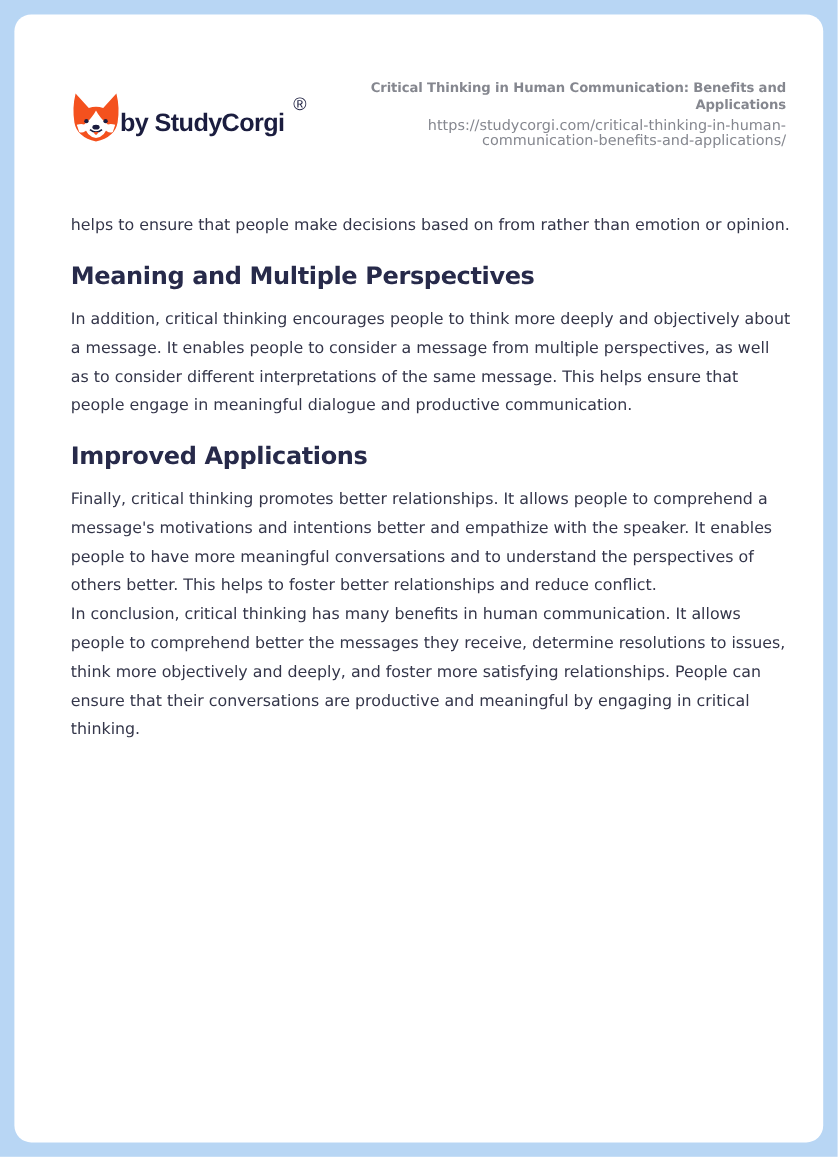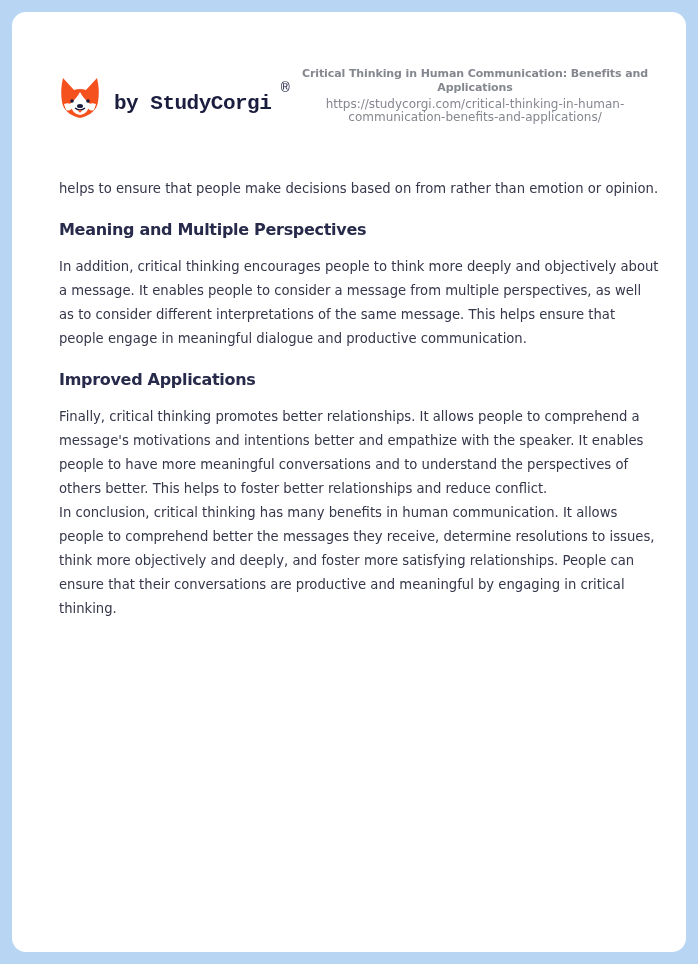--- a/index.html
+++ b/index.html
@@ -34,43 +34,42 @@
       position: absolute;
       left: 48px;
       top: 64px;
       display: flex;
       align-items: center;
     }
     .logo svg {
       display: block;
     }
     .logo-text {
-      margin-left: 14px;
       margin-top: 10px;
-      font-family: Liberation Mono, monospace;
+      font-family: Liberation Sans, sans-serif;
       font-weight: bold;
       font-size: 21px;
       color: #1b1d3f;
       letter-spacing: -0.5px;
       position: relative;
     }
     .logo-reg {
       position: absolute;
       right: -18px;
       top: -12px;
       font-size: 15px;
       font-weight: normal;
       color: #1b1d3f;
     }
     .meta {
       position: absolute;
       right: 31px;
       top: 55px;
       width: 360px;
-      text-align: center;
+      text-align: right;
     }
     .meta-title {
       font-family: "DejaVu Sans", sans-serif;
       font-weight: bold;
       font-size: 11px;
       line-height: 14px;
       color: #85878f;
       letter-spacing: -0.1px;
     }
     .meta-url {
@@ -90,21 +89,21 @@
       margin: 0;
       font-family: "DejaVu Sans", sans-serif;
       font-size: 13.2px;
       line-height: 24px;
       color: #34364a;
     }
     .content h2 {
       margin: 16px 0 12px 0;
       font-family: "DejaVu Sans", sans-serif;
       font-weight: bold;
-      font-size: 16px;
+      font-size: 20px;
       line-height: 26px;
       color: #272a4a;
       letter-spacing: -0.3px;
     }
   </style>
 </head>
 <body>
 
 <div class="page">
   <div class="header">

